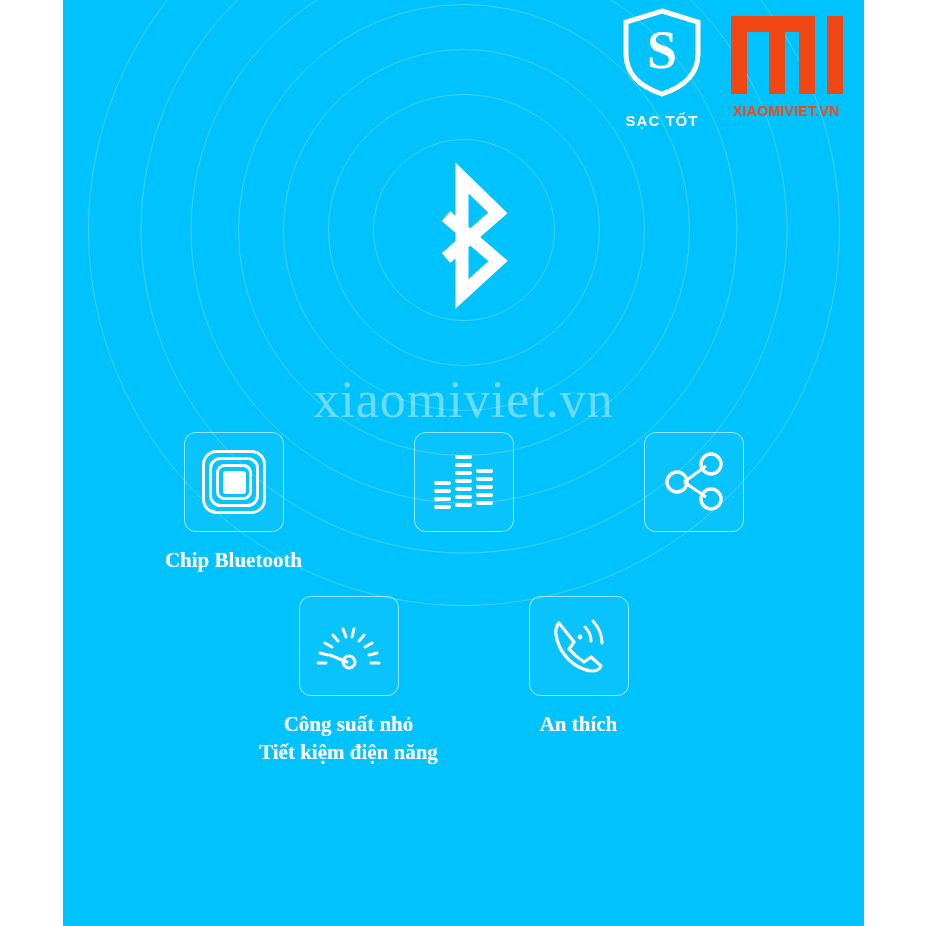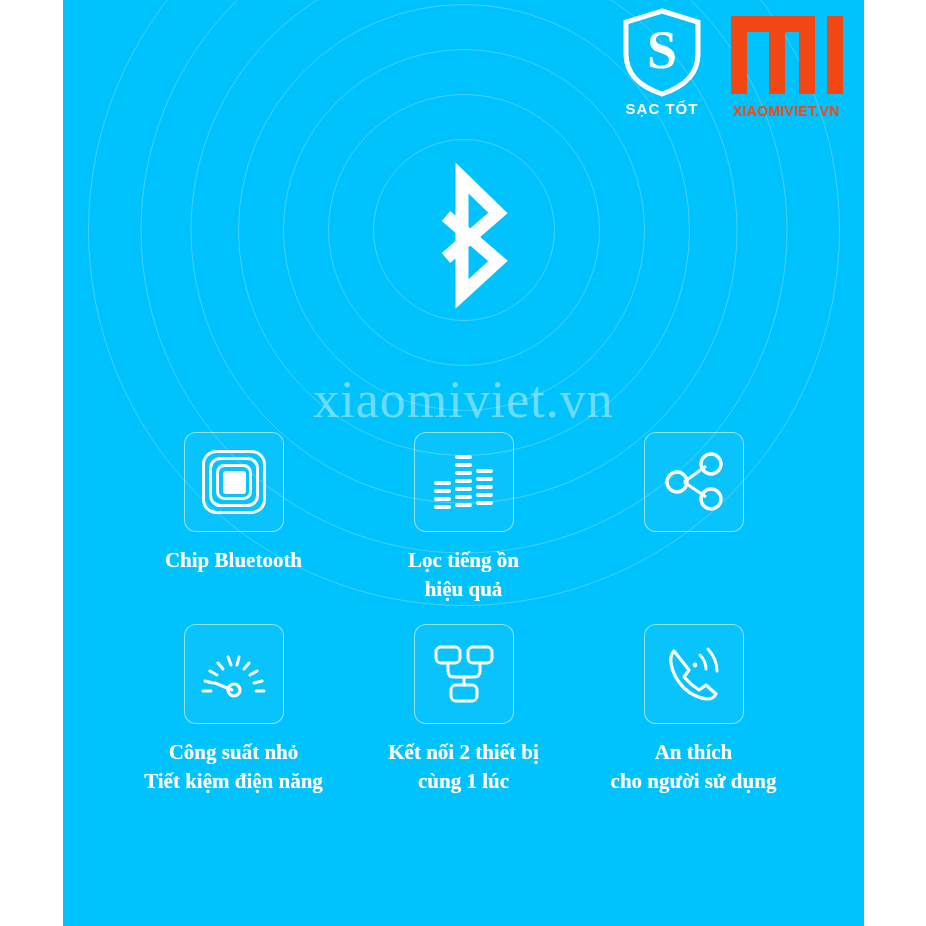--- a/index.html
+++ b/index.html
@@ -45,21 +45,21 @@
     flex-direction:column;
     align-items:center;
     width:96px;
   }
   .shield-label{
     color:#ffffff;
     font-family:"Liberation Sans", sans-serif;
     font-weight:bold;
     font-size:15px;
     letter-spacing:1px;
-    margin-top:2px;
+    margin-top:14px;
   }
   .mi-wrap{
     display:flex;
     flex-direction:column;
     align-items:center;
     width:140px;
   }
   .mi-label{
     color:#f04715;
     font-family:"Liberation Sans", sans-serif;
@@ -210,24 +210,20 @@
                 <rect x="23" y="44" width="17" height="4" rx="2"></rect>
                 <rect x="23" y="52" width="17" height="4" rx="2"></rect>
                 <rect x="44" y="18" width="17" height="4" rx="2"></rect>
                 <rect x="44" y="26" width="17" height="4" rx="2"></rect>
                 <rect x="44" y="34" width="17" height="4" rx="2"></rect>
                 <rect x="44" y="42" width="17" height="4" rx="2"></rect>
                 <rect x="44" y="50" width="17" height="4" rx="2"></rect>
               </g>
             </svg>
           </div>
-          <div class="fcaption">
-            <span>Lọc tiếng ồn</span>
-            <span>hiệu quả</span>
-          </div>
         </div>
 
         <div class="fcell">
           <div class="iconbox">
             <svg width="64" height="60" viewBox="0 0 64 60">
               <line x1="22" y1="30" x2="44" y2="14" stroke="#ffffff" stroke-width="3"></line>
               <line x1="22" y1="30" x2="44" y2="45" stroke="#ffffff" stroke-width="3"></line>
               <circle cx="15" cy="30" r="10" fill="none" stroke="#ffffff" stroke-width="3.4"></circle>
               <circle cx="49" cy="12" r="10" fill="none" stroke="#ffffff" stroke-width="3.4"></circle>
               <circle cx="49" cy="47" r="10" fill="none" stroke="#ffffff" stroke-width="3.4"></circle>
@@ -257,49 +253,32 @@
               <line x1="15" y1="33" x2="32" y2="40" stroke="#ffffff" stroke-width="3" stroke-linecap="round"></line>
               <circle cx="34" cy="40" r="6" fill="none" stroke="#ffffff" stroke-width="3.2"></circle>
             </svg>
           </div>
           <div class="fcaption">
             <span>Công suất nhỏ</span>
             <span>Tiết kiệm điện năng</span>
           </div>
         </div>
 
-        <div class="fcell">
-          <div class="iconbox">
-            <svg width="64" height="62" viewBox="0 0 64 62">
-              <rect x="4" y="4" width="24" height="16" rx="5" fill="none" stroke="#ffffff" stroke-width="3"></rect>
-              <rect x="36" y="4" width="24" height="16" rx="5" fill="none" stroke="#ffffff" stroke-width="3"></rect>
-              <rect x="19" y="42" width="26" height="16" rx="5" fill="none" stroke="#ffffff" stroke-width="3"></rect>
-              <path d="M16 21 L16 28 Q16 34 22 34 L32 34" fill="none" stroke="#ffffff" stroke-width="3" stroke-linecap="round"></path>
-              <path d="M48 21 L48 28 Q48 34 42 34 L32 34" fill="none" stroke="#ffffff" stroke-width="3" stroke-linecap="round"></path>
-              <line x1="32" y1="34" x2="32" y2="42" stroke="#ffffff" stroke-width="3" stroke-linecap="round"></line>
-            </svg>
-          </div>
-          <div class="fcaption">
-            <span>Kết nối 2 thiết bị</span>
-            <span>cùng 1 lúc</span>
-          </div>
-        </div>
 
         <div class="fcell">
           <div class="iconbox">
             <svg width="64" height="62" viewBox="0 0 64 62">
               <path d="M12 8 Q8 12 9 20 Q11 34 22 45 Q33 55 45 56 Q52 56 54 51 L44 42 L37 47 Q29 42 22 34 L27 27 Z" fill="none" stroke="#ffffff" stroke-width="3.2" stroke-linejoin="round"></path>
               <path d="M38 12 Q44 18 44 26" fill="none" stroke="#ffffff" stroke-width="3" stroke-linecap="round"></path>
               <path d="M46 6 Q55 16 55 28" fill="none" stroke="#ffffff" stroke-width="3" stroke-linecap="round"></path>
               <circle cx="33" cy="22" r="2.4" fill="#ffffff"></circle>
             </svg>
           </div>
           <div class="fcaption">
             <span>An thích</span>
-            <span>cho người sử dụng</span>
           </div>
         </div>
 
       </div>
 
     </div>
 
   </div>
 </div>
 

